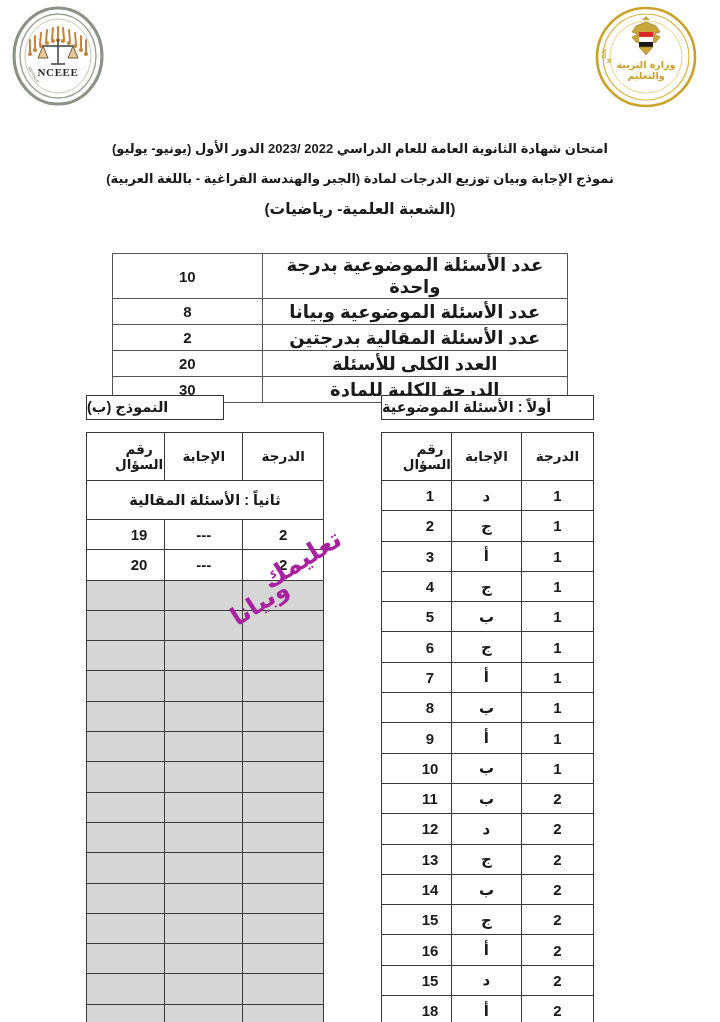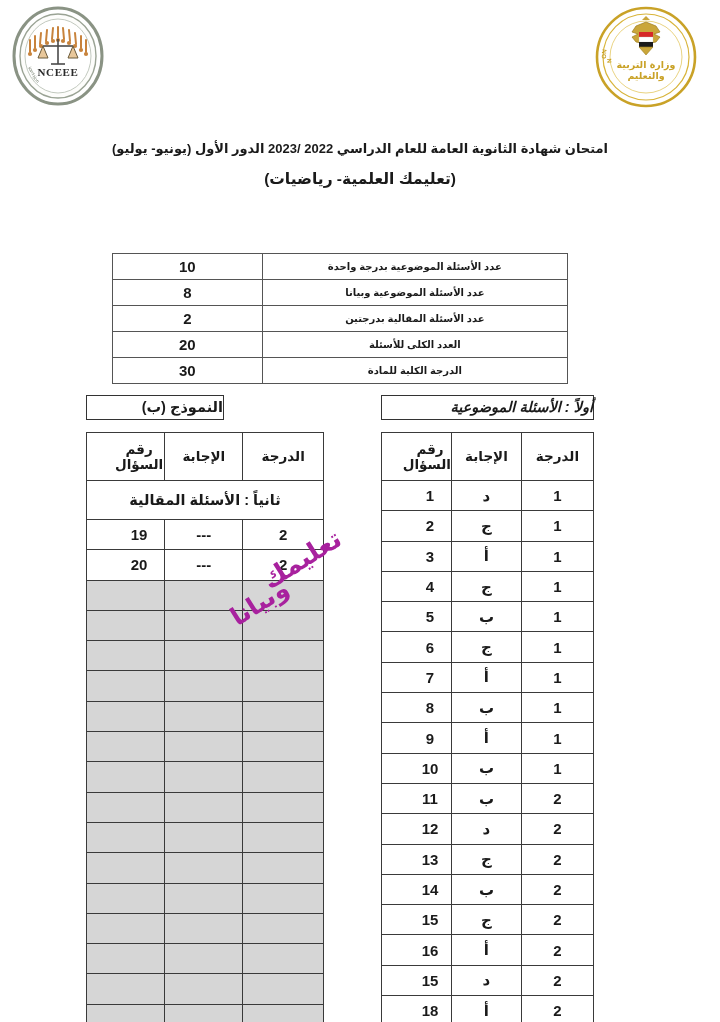--- a/index.html
+++ b/index.html
@@ -57,48 +57,48 @@
     width: 456px;
   }
   table.summary {
     width: 100%;
     border-collapse: collapse;
     direction: rtl;
   }
   table.summary td {
     border: 1px solid #555;
     height: 26px;
-    font-size: 10px;
+    font-size: 18px;
     font-weight: bold;
     padding: 0 8px;
   }
   table.summary td.lbl {
     text-align: center;
     width: 306px;
   }
   table.summary td.val {
     text-align: center;
     width: 150px;
     font-size: 15px;
   }
 
   
   .sec-box {
     position: absolute;
     border: 1px solid #333;
     height: 25px;
     line-height: 23px;
-    text-align: right;
+    text-align: left;
     font-weight: bold;
     font-size: 14.5px;
     direction: rtl;
     background: #fff;
   }
   #box-model { left: 86px; top: 395px; width: 138px; }
-  #box-objective { left: 381px; top: 395px; width: 213px; font-style: italic; }
+  #box-objective { left: 381px; top: 395px; width: 213px; }
 
   
   .tables {
     position: absolute;
     top: 432px; left: 0;
     width: 720px;
     height: 548px;
   }
   table.ans {
     border-collapse: collapse;
@@ -246,21 +246,22 @@
       <text font-family="Liberation Sans, sans-serif" font-size="6.1" font-weight="bold" fill="#c9a227">
         <textPath href="#moe-bot" startOffset="5%">AND TECHNICAL EDUCATION</textPath>
       </text>
     </svg>
   </div>
 
 </div>
 
 <div class="titles">
   <div class="title-line l1">امتحان شهادة الثانوية العامة للعام الدراسي 2022 /2023 الدور الأول (يونيو- يوليو)</div>
-  <div class="title-line l3">(تعليمك العلمية- رياضيات)</div>
+  <div class="title-line l2">نموذج الإجابة وبيان توزيع الدرجات لمادة (الجبر والهندسة الفراغية - باللغة العربية)</div>
+  <div class="title-line l3">(الشعبة العلمية- رياضيات)</div>
 </div>
 
 <div class="summary-wrap">
   <table class="summary">
     <tbody id="summary-body">
         <tr>
           <td class="lbl">عدد الأسئلة الموضوعية بدرجة واحدة</td>
           <td class="val">10</td>
         </tr>
         <tr>

